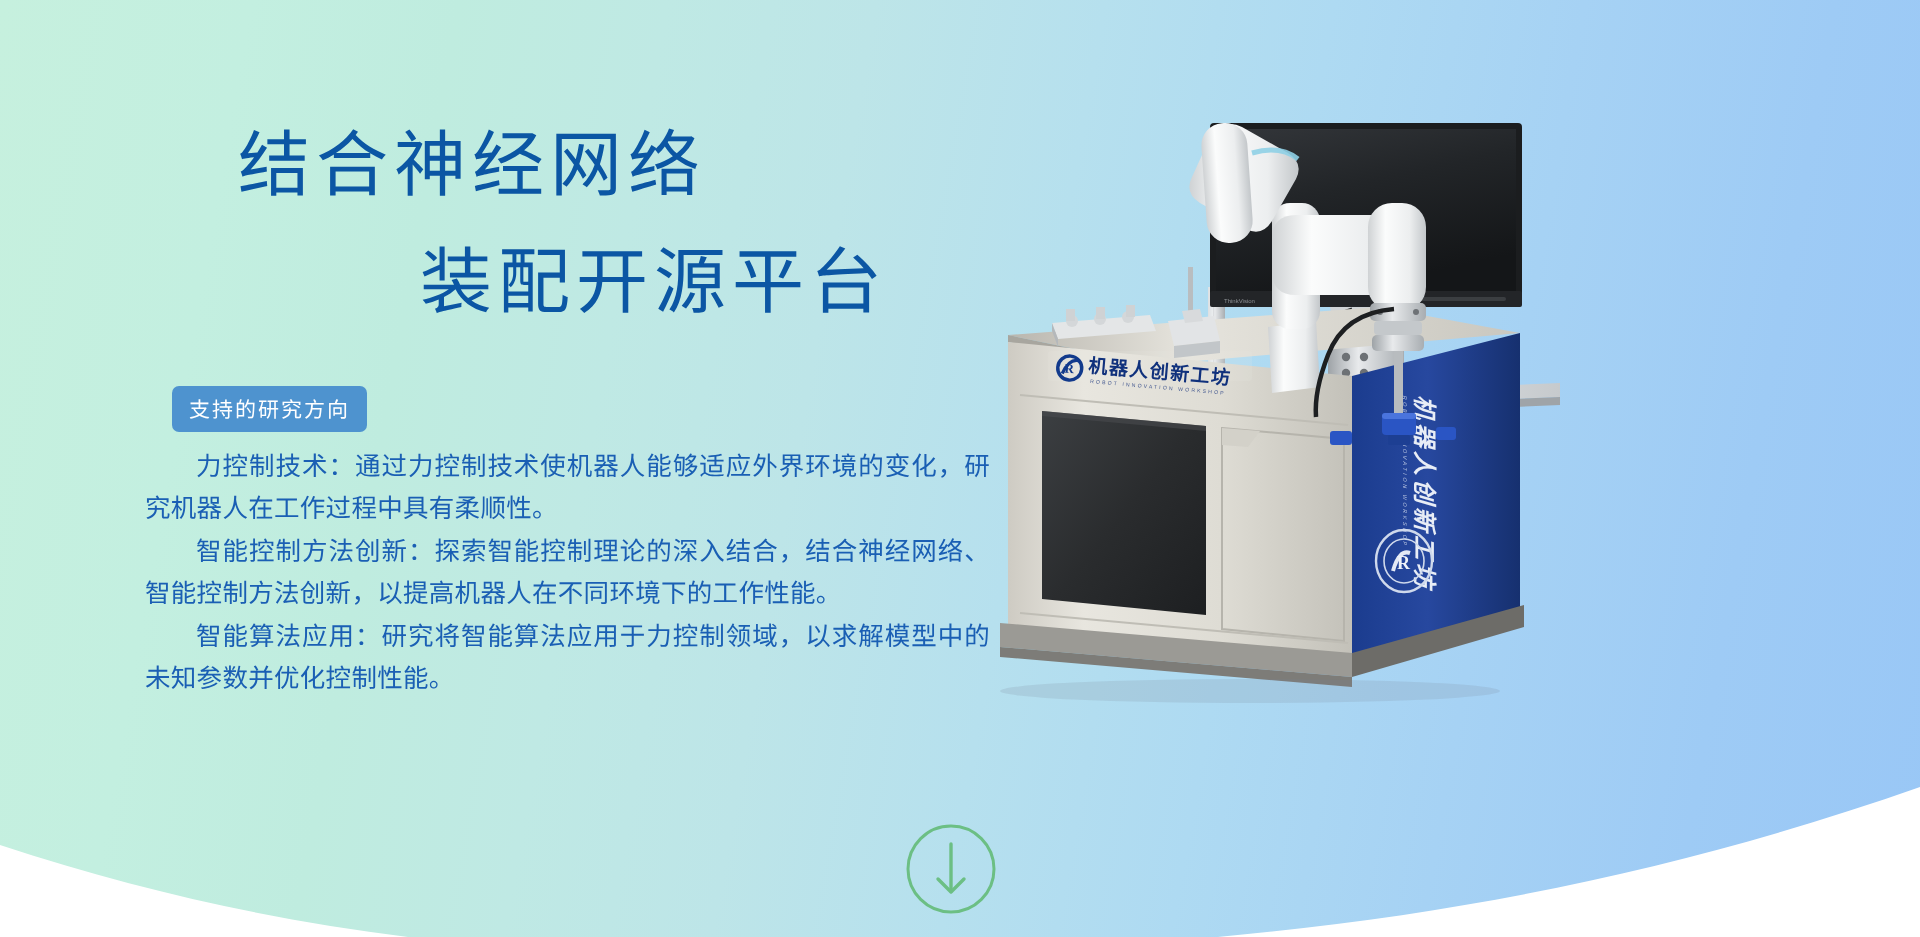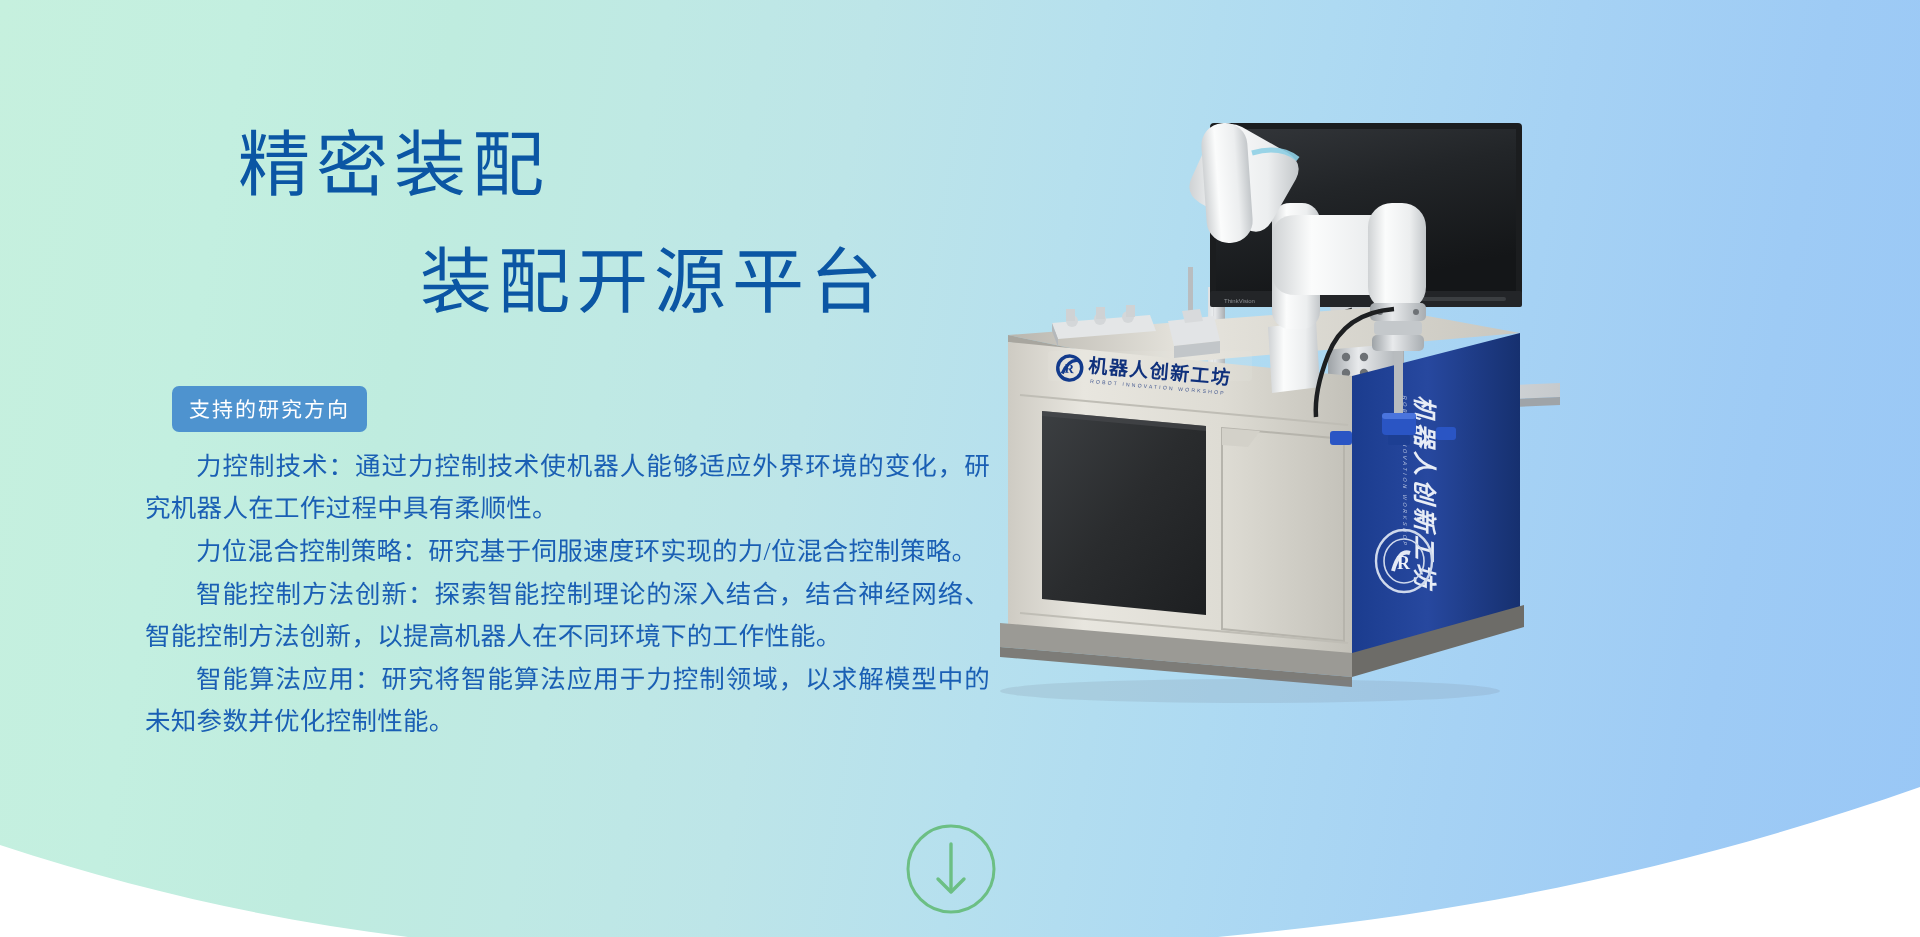--- a/index.html
+++ b/index.html
@@ -116,29 +116,28 @@
 
   <div id="bg-gradient"></div>
 
   <svg id="bottom-wave" viewBox="0 0 1920 220" preserveAspectRatio="none" aria-hidden="true">
     <path d="M0,128 C300,226 560,250 960,236 C1360,222 1640,168 1920,70 L1920,220 L0,220 Z" fill="#ffffff"></path>
   </svg>
 
   <div id="left-col">
 
     <div id="headline">
-      <div class="headline-line" id="headline-line-1">精密装配</div>
+      <div class="headline-line" id="headline-line-1">结合神经网络</div>
       <div class="headline-line" id="headline-line-2">装配开源平台</div>
     </div>
 
     <div id="section-badge">支持的研究方向</div>
 
     <div id="paragraphs">
       <p class="para">力控制技术：通过力控制技术使机器人能够适应外界环境的变化，研究机器人在工作过程中具有柔顺性。</p>
-      <p class="para">力位混合控制策略：研究基于伺服速度环实现的力/位混合控制策略。</p>
       <p class="para">智能控制方法创新：探索智能控制理论的深入结合，结合神经网络、智能控制方法创新，以提高机器人在不同环境下的工作性能。</p>
       <p class="para">智能算法应用：研究将智能算法应用于力控制领域，以求解模型中的未知参数并优化控制性能。</p>
     </div>
 
     <svg id="scroll-indicator" viewBox="0 0 92 92" aria-hidden="true">
       <circle cx="46" cy="46" r="43" fill="none" stroke="#6cbf84" stroke-width="3"></circle>
       <g stroke="#6cbf84" stroke-width="3.4" fill="none" stroke-linecap="round" stroke-linejoin="round">
         <line x1="46" y1="21" x2="46" y2="68"></line>
         <polyline points="33,56 46,69 59,56"></polyline>
       </g>

